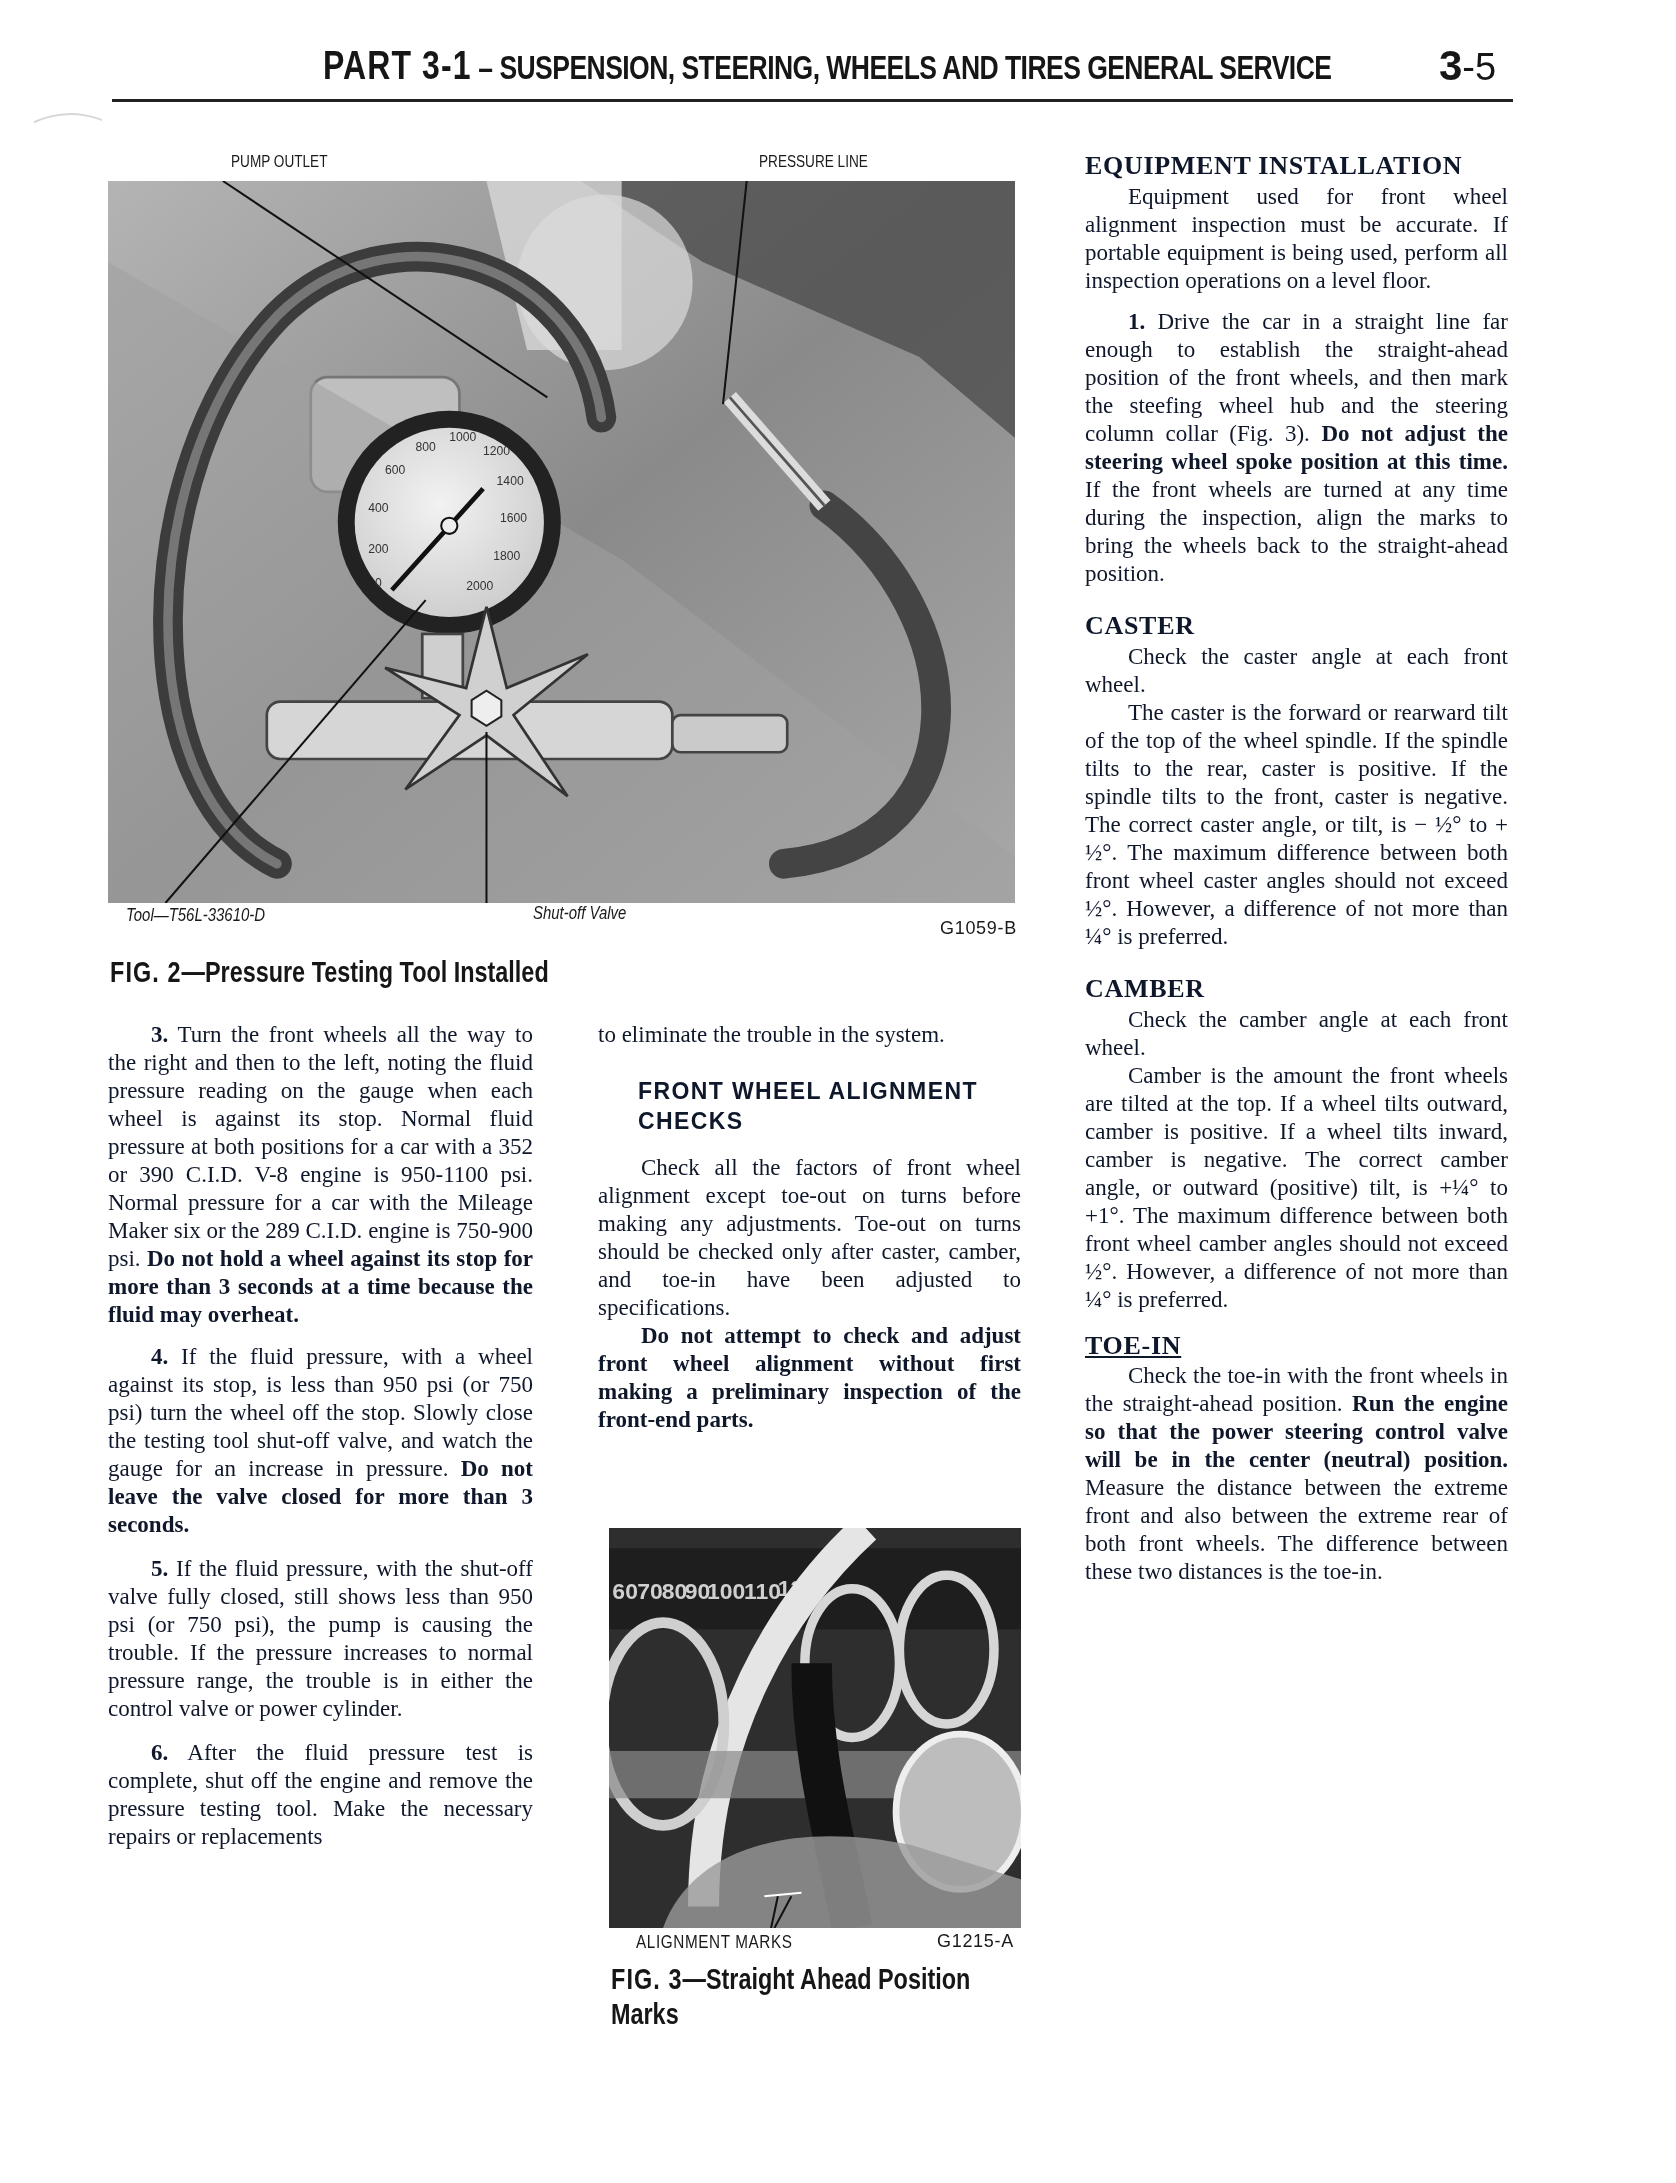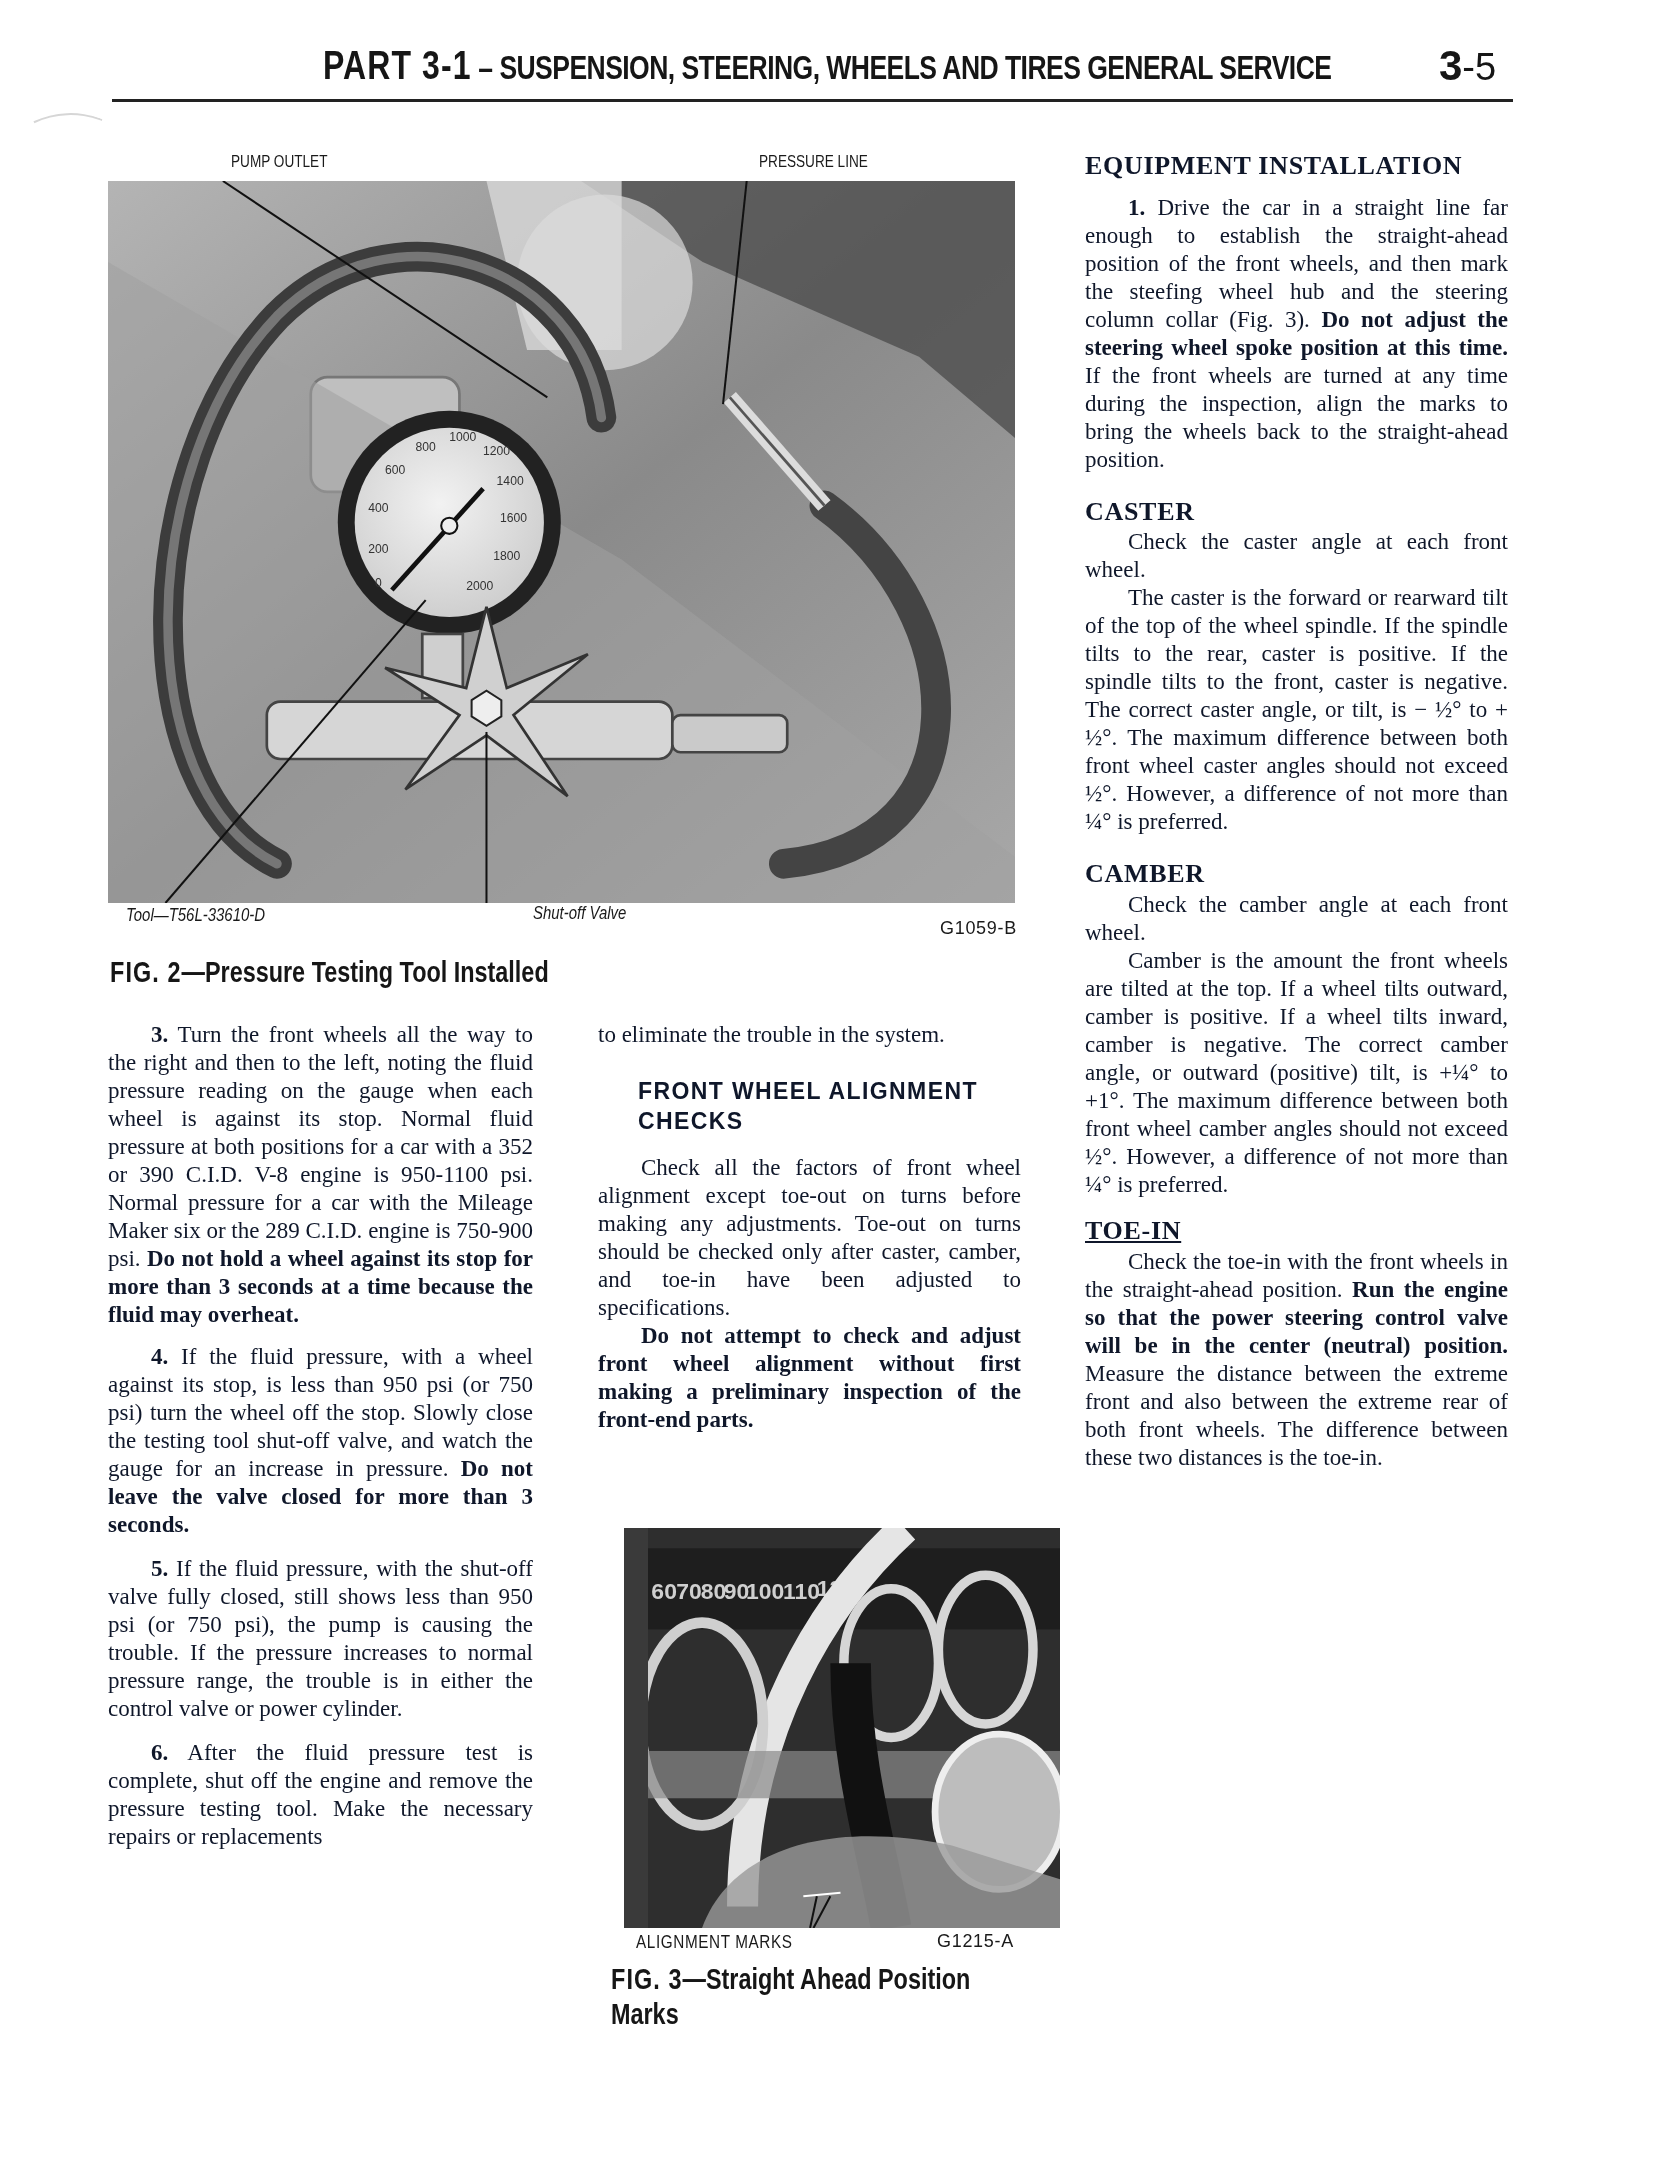--- a/index.html
+++ b/index.html
@@ -119,21 +119,21 @@
   <p class="gap-lg"><b>6.</b><span> After the fluid pressure test is complete, shut off the engine and remove the pressure testing tool. Make the necessary repairs or replacements</span></p>
 </div>
 
 <div class="abs col" style="left:598px; top:1021px; width:423px;">
   <p class="noindent">to eliminate the trouble in the system.</p>
   <div class="sec-head-sans" style="margin-top:27px;margin-left:40px;">FRONT WHEEL ALIGNMENT CHECKS</div>
   <p>Check all the factors of front wheel alignment except toe-out on turns before making any adjustments. Toe-out on turns should be checked only after caster, camber, and toe-in have been adjusted to specifications.</p>
   <p><b>Do not attempt to check and adjust front wheel alignment without first making a preliminary inspection of the front-end parts.</b></p>
 </div>
 
-<div class="abs photo" style="left:624px; top:1528px; width:412px; height:400px; background:#3a3a3a;padding-left:24px;">
+<div class="abs photo" style="left:609px; top:1528px; width:412px; height:400px; background:#3a3a3a;">
   <svg viewBox="0 0 610 592" preserveAspectRatio="none">
     <rect width="610" height="592" fill="#2e2e2e"></rect>
     <rect x="0" y="30" width="610" height="120" fill="#1e1e1e"></rect>
     <g font-family="Liberation Sans, sans-serif" font-size="34" fill="#cfcfcf" font-weight="bold">
       <text x="5" y="105">60</text>
       <text x="42" y="105">70</text>
       <text x="78" y="105">80</text>
       <text x="112" y="105">90</text>
       <text x="145" y="105">100</text>
       <text x="200" y="105">110</text>
@@ -153,20 +153,21 @@
   </svg>
 </div>
 <div class="abs callout" style="left:636px; top:1932px; font-size:18px; letter-spacing:0.7px;">ALIGNMENT MARKS</div>
 <div class="abs fig-code" style="left:937px; top:1931px;">G1215-A</div>
 <div class="abs fig-caption" style="left:611px; top:1961px; line-height:35px; white-space:normal; width:541px;">
   <span class="figno">FIG. 3</span><span>—Straight Ahead Position Marks</span>
 </div>
 
 <div class="abs col" style="left:1085px; top:152px; width:423px;">
   <div class="sec-head-serif">EQUIPMENT INSTALLATION</div>
+  <p>Equipment used for front wheel alignment inspection must be accurate. If portable equipment is being used, perform all inspection operations on a level floor.</p>
   <p class="gap"><b>1.</b><span> Drive the car in a straight line far enough to establish the straight-ahead position of the front wheels, and then mark the steefing wheel hub and the steering column collar (Fig. 3). </span><b>Do not adjust the steering wheel spoke position at this time.</b><span> If the front wheels are turned at any time during the inspection, align the marks to bring the wheels back to the straight-ahead position.</span></p>
 
   <div class="sec-head-serif" style="margin-top:24px;">CASTER</div>
   <p>Check the caster angle at each front wheel.</p>
   <p>The caster is the forward or rearward tilt of the top of the wheel spindle. If the spindle tilts to the rear, caster is positive. If the spindle tilts to the front, caster is negative. The correct caster angle, or tilt, is − ½° to + ½°. The maximum difference between both front wheel caster angles should not exceed ½°. However, a difference of not more than ¼° is preferred.</p>
 
   <div class="sec-head-serif" style="margin-top:24px;">CAMBER</div>
   <p>Check the camber angle at each front wheel.</p>
   <p>Camber is the amount the front wheels are tilted at the top. If a wheel tilts outward, camber is positive. If a wheel tilts inward, camber is negative. The correct camber angle, or outward (positive) tilt, is +¼° to +1°. The maximum difference between both front wheel camber angles should not exceed ½°. However, a difference of not more than ¼° is preferred.</p>
 

